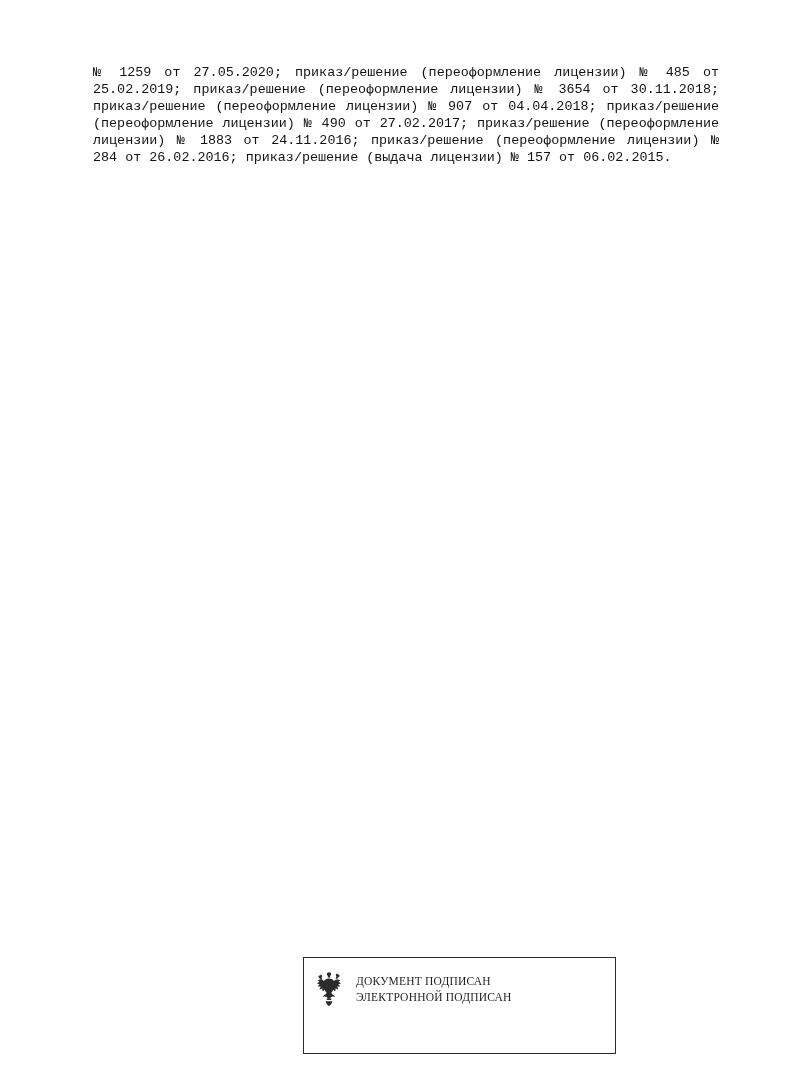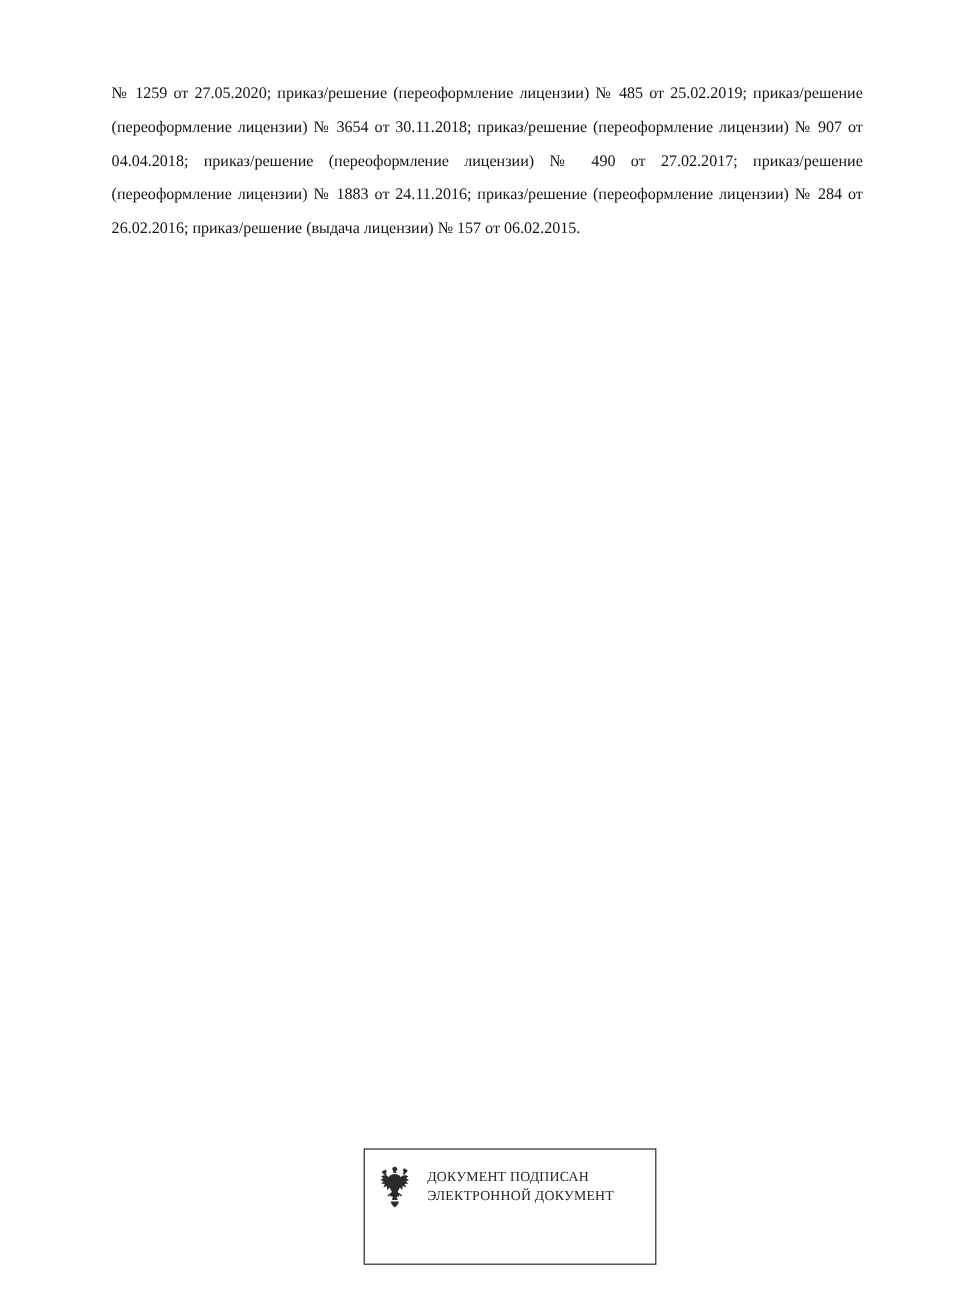--- a/index.html
+++ b/index.html
@@ -20,36 +20,37 @@
     width: 812px;
     height: 1080px;
     box-sizing: border-box;
   }
   .body-text {
     position: absolute;
     left: 93px;
     top: 64px;
     width: 626px;
     font-size: 13.4px;
-    line-height: 28px;
+    line-height: 17px;
     text-align: justify;
     text-justify: inter-word;
     color: #131313;
+    font-family: Liberation Mono, monospace;
   }
   .para {
     margin: 0;
   }
   .para + .para {
     margin-top: 20px;
   }
   .stamp {
     position: absolute;
     left: 303px;
     top: 957px;
-    width: 244px;
+    width: 313px;
     height: 97px;
     border: 1.6px solid #2b2b2b;
     box-sizing: border-box;
     background: #ffffff;
   }
   .stamp-inner {
     position: absolute;
     left: 0;
     top: 12px;
     width: 100%;
@@ -95,18 +96,18 @@
           <path d="M17 2.2c1.2 0 2.1.9 2.1 2 0 .8-.5 1.5-1.2 1.8l.6 1.6h-3l.6-1.6c-.7-.3-1.2-1-1.2-1.8 0-1.1.9-2 2.1-2z"></path>
           <path d="M8.4 4.6c1 0 1.8.8 1.8 1.7 0 .6-.3 1.1-.8 1.4l1.1 1.5-1.6.9-.9-1.7c-.9-.1-1.5-.8-1.5-1.7 0-.9.8-1.7 1.9-1.1z"></path>
           <path d="M25.6 4.6c1.1-.6 1.9.2 1.9 1.1 0 .9-.6 1.6-1.5 1.7l-.9 1.7-1.6-.9 1.1-1.5c-.5-.3-.8-.8-.8-1.4 0-.9.8-1.7 1.8-1.7z"></path>
           <path d="M17 8.4c2.3 0 4.1 1.1 5 2.6.6-.9 1.8-1.6 3.2-1.6 1.4 0 2.4.5 3.1 1.2-.9.2-1.5.7-1.8 1.4 1 .2 1.8.8 2.2 1.7-1 0-1.9.3-2.5.8 1 .5 1.7 1.3 1.9 2.3-1-.4-2.1-.4-3 0 .8.8 1.2 1.8 1 2.9-.8-.7-1.8-1.1-2.8-1.1.4 1 .3 2.1-.4 3-.4-.9-1.1-1.6-2-1.9 0 1-.5 2-1.4 2.6l.3 1.6c1.4.5 2.5 1.4 3.2 2.6l-1.1.6-1-1.4-.6 1.6-1.3-.5-.5 1.8h-3.1l-.5-1.8-1.3.5-.6-1.6-1 1.4-1.1-.6c.7-1.2 1.8-2.1 3.2-2.6l.3-1.6c-.9-.6-1.4-1.6-1.4-2.6-.9.3-1.6 1-2 1.9-.7-.9-.8-2-.4-3-1 0-2 .4-2.8 1.1-.2-1.1.2-2.1 1-2.9-.9-.4-2-.4-3 0 .2-1 .9-1.8 1.9-2.3-.6-.5-1.5-.8-2.5-.8.4-.9 1.2-1.5 2.2-1.7-.3-.7-.9-1.2-1.8-1.4.7-.7 1.7-1.2 3.1-1.2 1.4 0 2.6.7 3.2 1.6.9-1.5 2.7-2.6 5-2.6z"></path>
           <path d="M17 28.2c.9 0 1.7.2 2.4.6l-.3 1.3h-4.2l-.3-1.3c.7-.4 1.5-.6 2.4-.6z"></path>
           <path d="M13.6 31.3h6.8c-.4 2.3-1.9 3.9-3.4 4.9-1.5-1-3-2.6-3.4-4.9z"></path>
         </g>
       </svg>
       <div class="stamp-lines">
         <span class="stamp-line">ДОКУМЕНТ ПОДПИСАН</span>
-        <span class="stamp-line">ЭЛЕКТРОННОЙ ДОКУМЕНТ</span>
+        <span class="stamp-line">ЭЛЕКТРОННОЙ ПОДПИСАН</span>
       </div>
     </div>
   </div>
 
 </div>
 
 </body></html>

